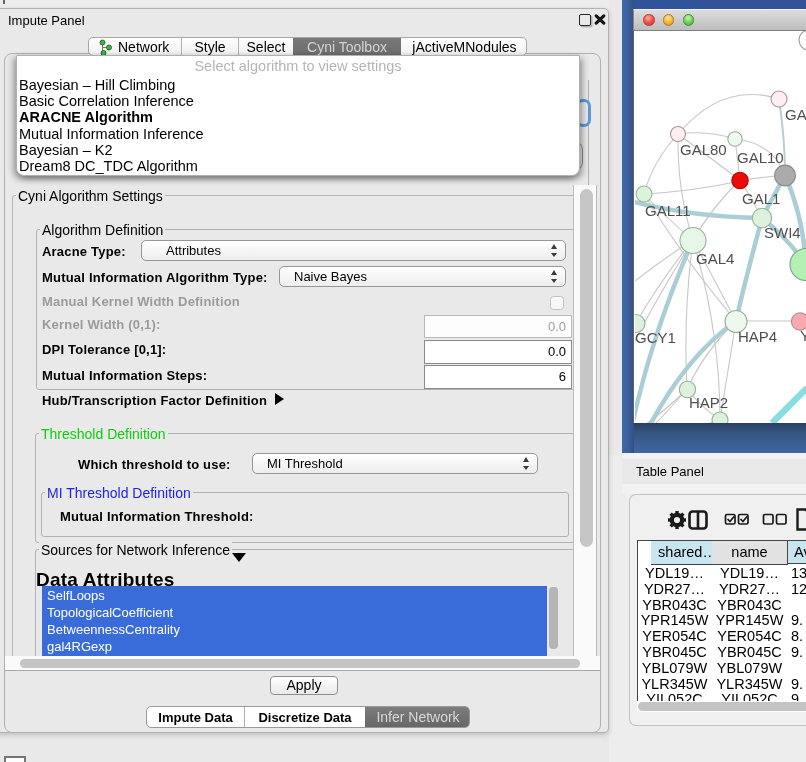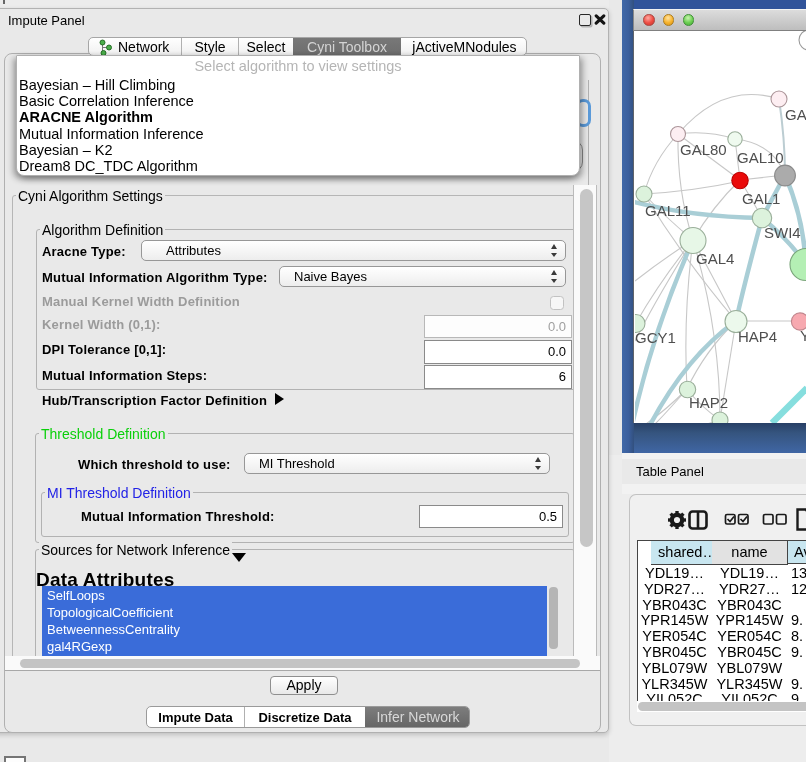--- a/index.html
+++ b/index.html
@@ -232,29 +232,28 @@
     <div class="blbl abs" style="left:34px;top:183px;">Mutual Information Steps:</div>
     <div class="field" style="left:416px;top:180px;width:141px;height:22px;line-height:22px;padding-right:5px;">6</div>
 
     <div class="blbl abs" style="left:34px;top:208px;">Hub/Transcription Factor Definition</div>
     <div class="abs" style="left:267px;top:208px;width:0;height:0;border-top:6px solid transparent;border-bottom:6px solid transparent;border-left:9px solid #000;"></div>
 
     <div class="gbox" style="left:27px;top:248px;width:538px;height:108px;">
       <div class="gcap" style="color:#0ad00a;">Threshold Definition</div>
     </div>
     <div class="blbl abs" style="left:70px;top:272px;">Which threshold to use:</div>
-    <div class="combo" style="left:236px;top:268px;width:284px;height:19px;padding-left:20px;">
+    <div class="combo" style="left:244px;top:268px;width:284px;height:19px;">
         <span class="ctext">MI Threshold</span>
         <span class="spin"></span>
       </div>
     <div class="gbox" style="left:33px;top:307px;width:526px;height:43px;">
       <div class="gcap" style="color:#2222e6;">MI Threshold Definition</div>
     </div>
-    <div class="blbl abs" style="left:53px;top:324px;padding-left:20px;">Mutual Information Threshold:</div>
-    <div class="field" style="left:411px;top:320px;width:137px;height:21px;line-height:21px;padding-right:5px;">0.5</div>
+    <div class="blbl abs" style="left:32px;top:324px;padding-left:20px;">Mutual Information Threshold:</div>
 
     <div class="gbox" style="left:27px;top:364px;width:538px;height:340px;">
       <div class="gcap">Sources for Network Inference</div>
     </div>
     <div class="abs" style="left:224px;top:368px;width:0;height:0;border-left:7.5px solid transparent;border-right:7.5px solid transparent;border-top:9px solid #000;"></div>
     <div class="blbl abs" style="left:28px;top:384px;font-size:19px;">Data Attributes</div>
     <div class="abs" style="left:34px;top:401px;width:505px;height:72px;background:#3a6cd9;color:#fff;font-size:13px;">
       <div style="padding:1px 0 0 5px;line-height:17px;">SelfLoops<br>TopologicalCoefficient<br>BetweennessCentrality<br>gal4RGexp</div>
     </div>
     <div class="abs" style="left:541px;top:402px;width:9px;height:62px;background:#b5b5b5;border-radius:4px;"></div>

